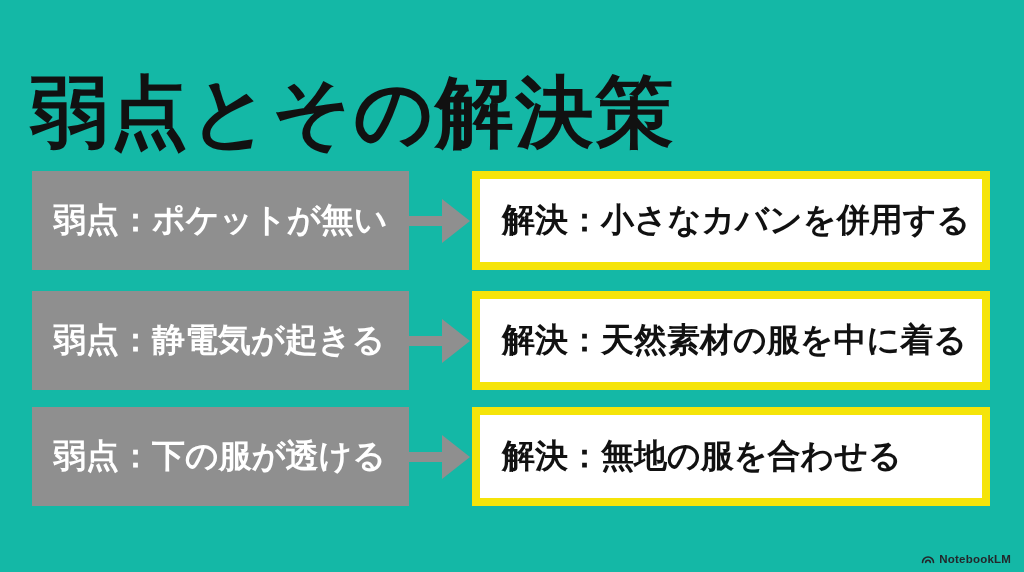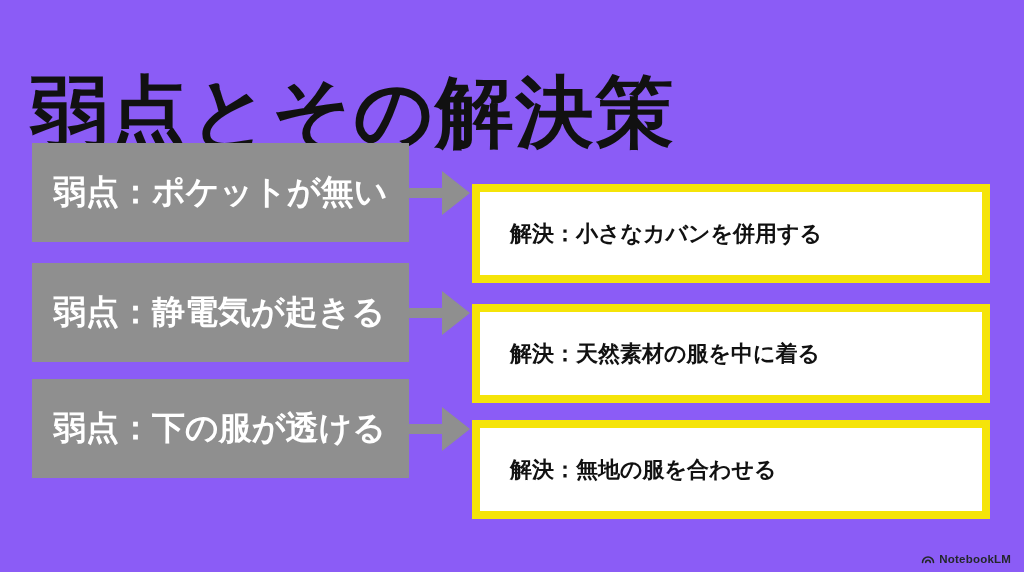--- a/index.html
+++ b/index.html
@@ -1,38 +1,38 @@
 <!DOCTYPE html>
 <html lang="ja"><head>
 <meta charset="utf-8">
 <style>
   html,body{margin:0;padding:0;background:#e8e8e8;}
   .slide{
     position:relative;
     width:1024px;height:572px;
-    background:#8b5cf6;
+    background:#14b8a6;
     overflow:hidden;
     font-family:"Liberation Sans","DejaVu Sans",sans-serif;
   }
   .title{
     position:absolute;
     left:30px;top:16px;
     font-size:78px;
     line-height:1.15;
     font-weight:900;
     color:#111111;
     letter-spacing:2px;
     white-space:nowrap;
   }
   .row{
     position:absolute;
     left:32px;
     height:127px;
     display:flex;
-    align-items:flex-start;
+    align-items:flex-end;
   }
   .row-1{top:143px;}
   .row-2{top:263px;}
   .row-3{top:379px;}
   .weak-box{
     width:377px;height:99px;
     box-sizing:border-box;
     background:#8F8F8F;
     color:#ffffff;
     display:flex;align-items:center;
@@ -45,22 +45,22 @@
     display:flex;align-items:center;justify-content:flex-start;
     flex:none;
   }
   .solve-box{
     width:518px;height:99px;
     box-sizing:border-box;
     background:#ffffff;
     border:8px solid #F5E409;
     color:#111111;
     display:flex;align-items:center;
-    padding-left:30px;
-    font-size:22px;font-weight:900;
+    padding-left:22px;
+    font-size:33px;font-weight:900;
     white-space:nowrap;
     margin-top:41px;
   }
   .footer-logo{
     position:absolute;
     right:13px;bottom:7px;
     display:flex;align-items:flex-start;gap:4px;
     color:#23272b;
     font-size:11.5px;
     font-weight:700;

